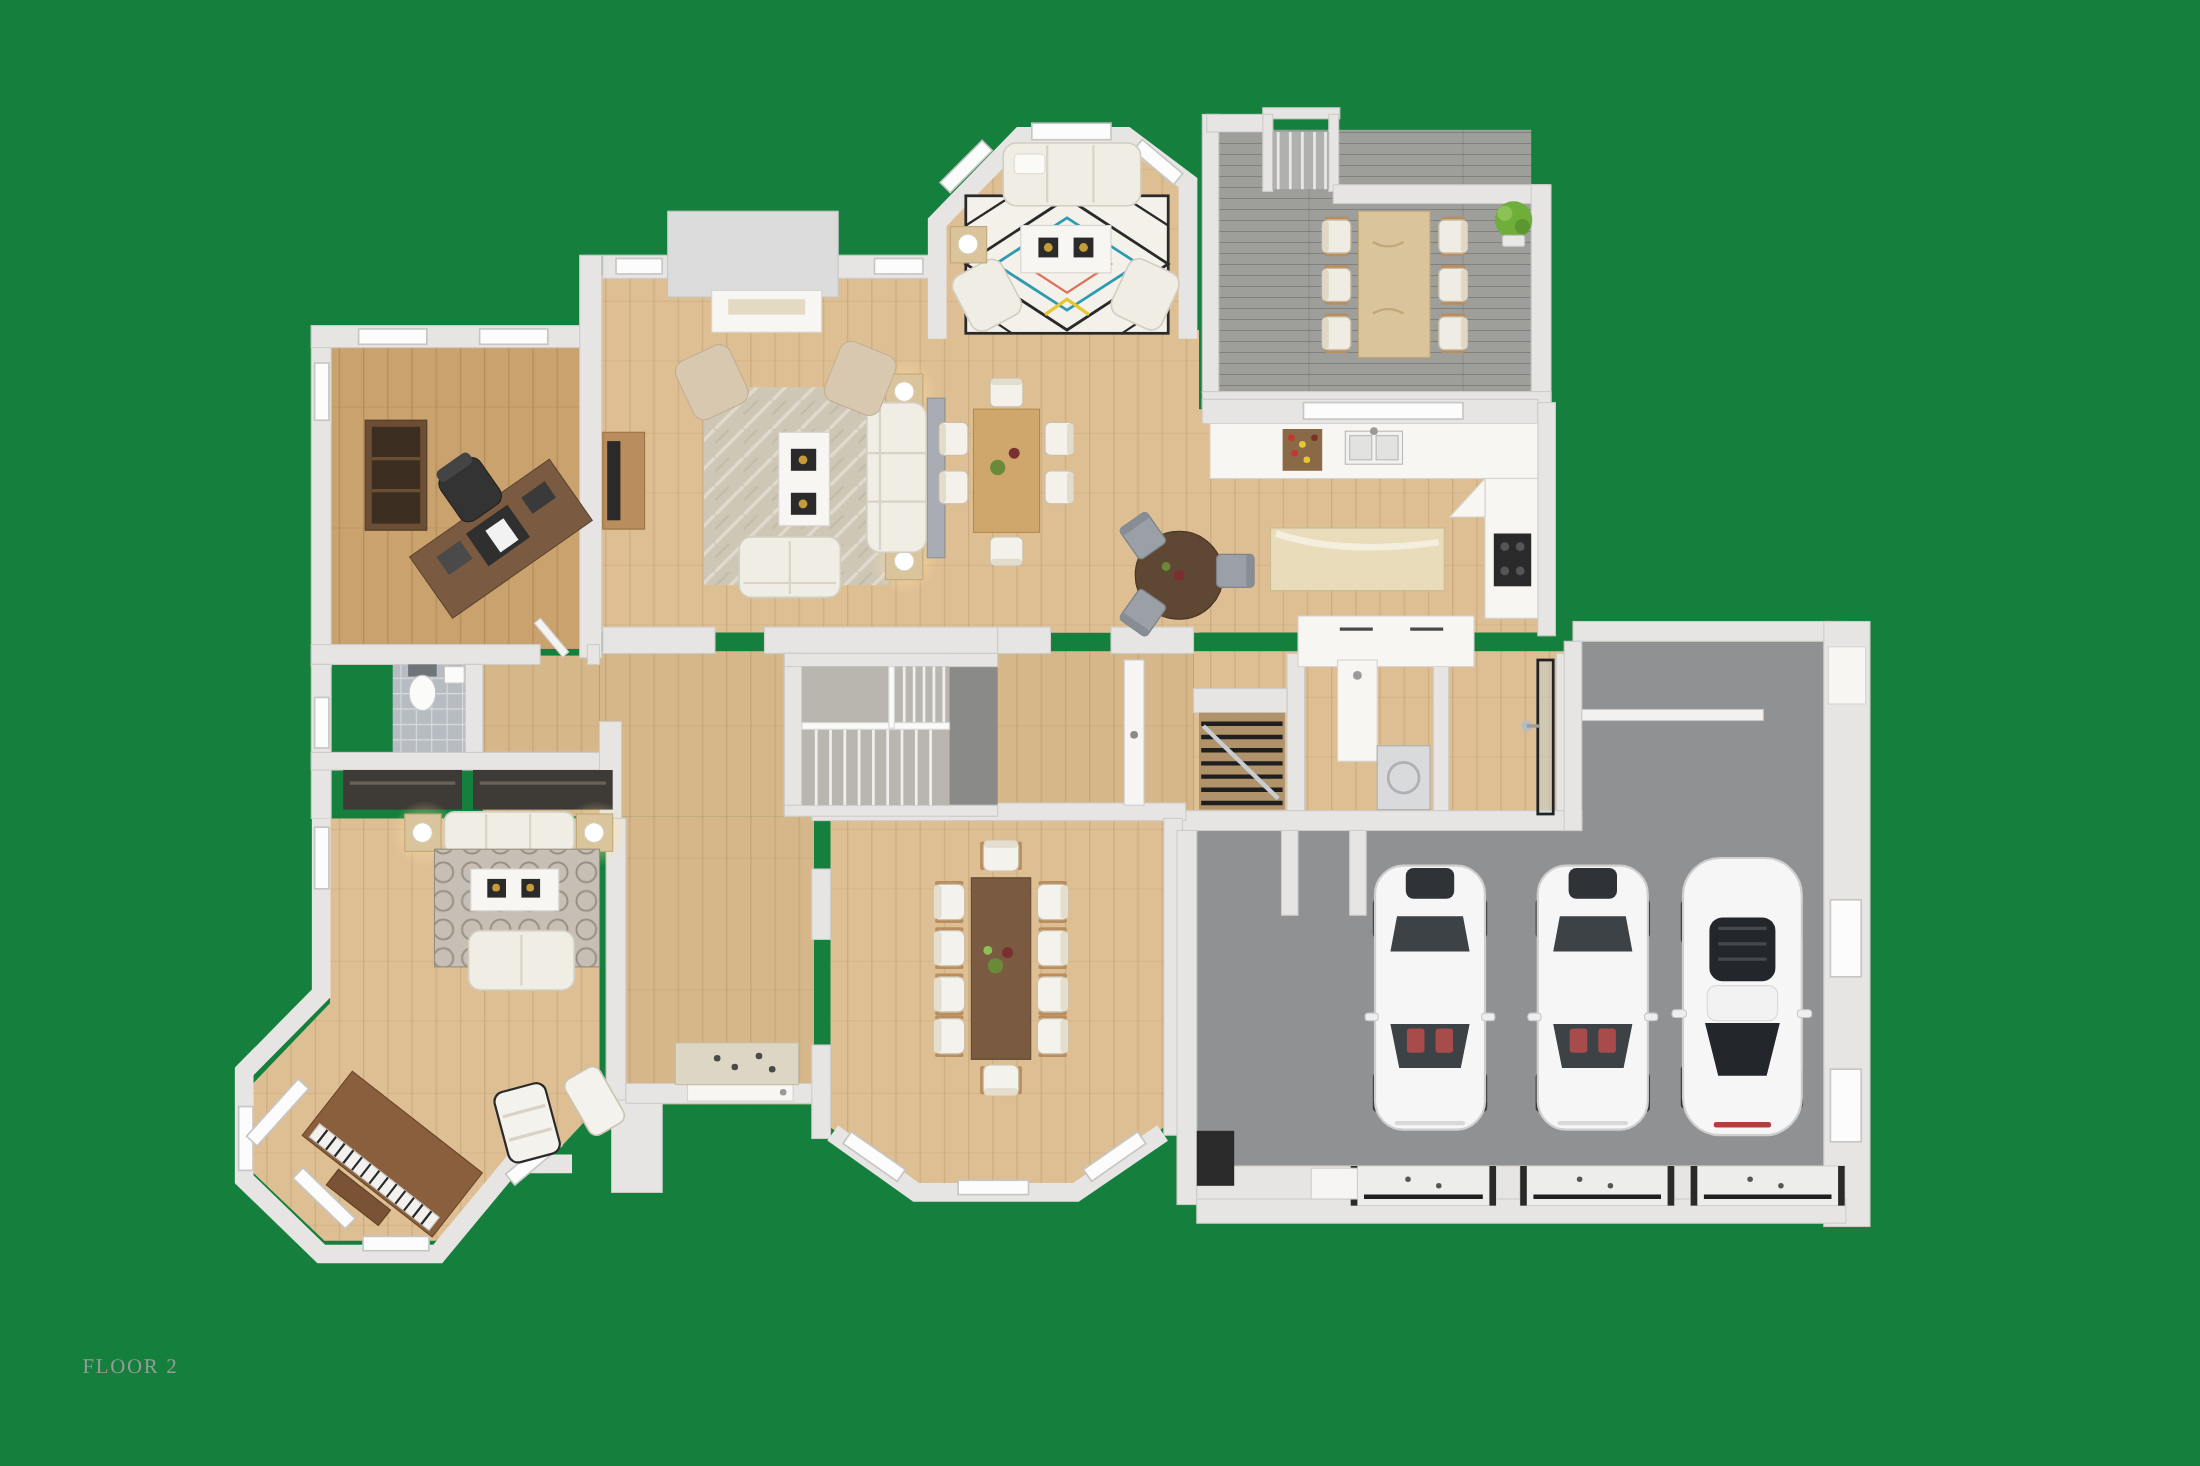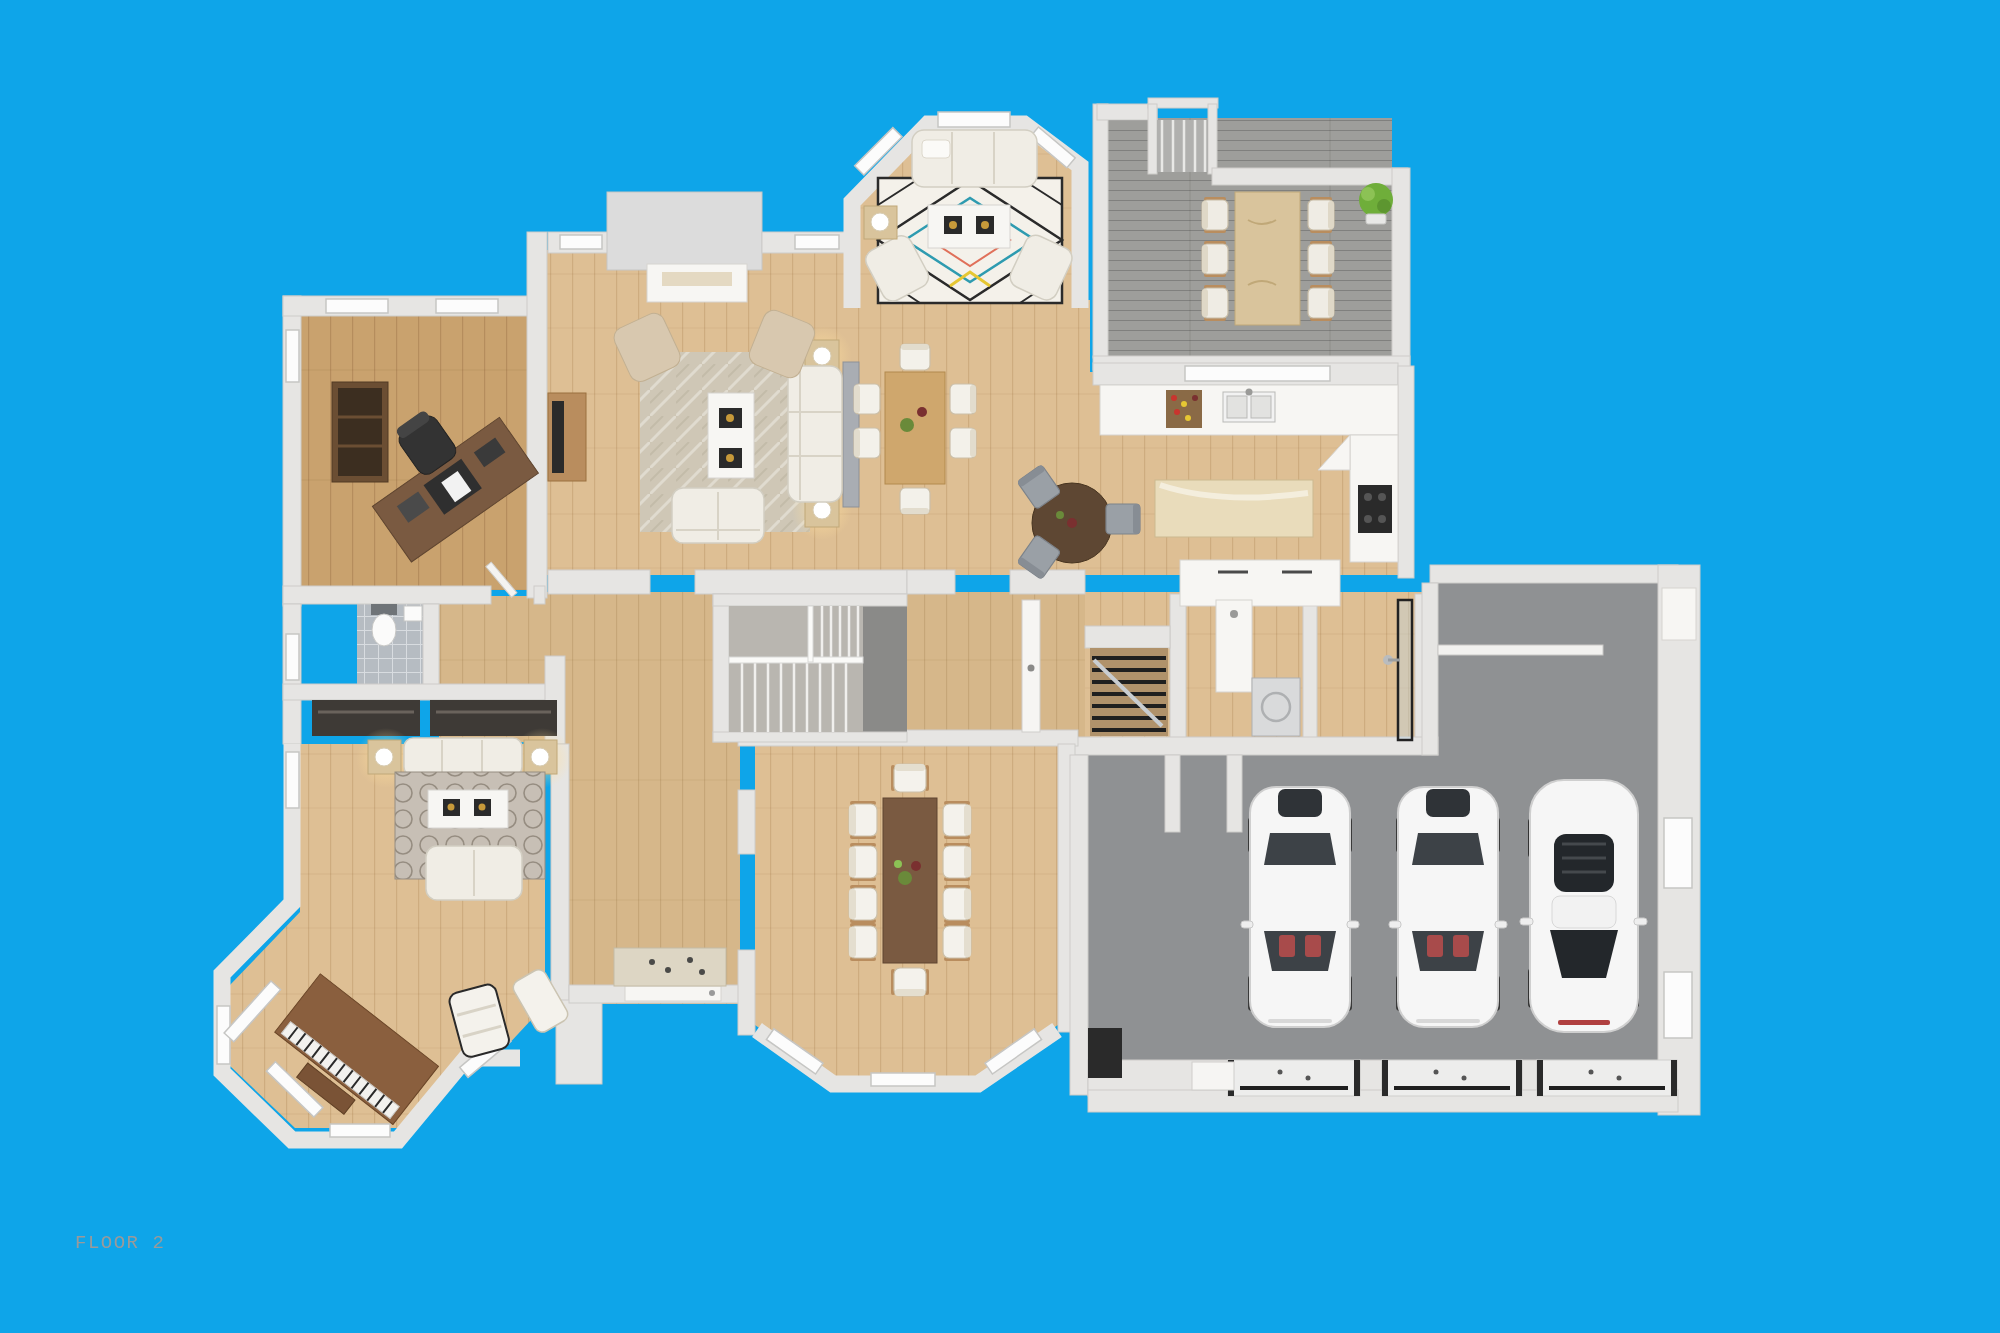--- a/index.html
+++ b/index.html
@@ -1,17 +1,17 @@
 <!DOCTYPE html>
 <html style="--wall: #e6e5e3; --wallEdge: #cdccc9; --woodMain: #debf94; --woodOffice: #c9a26e; --woodMid: #d6b78a; --deck: #9e9e9b; --garage: #8f9193; --tile: #b6bcc2; --rugLiving: #cfc7b6; --rugTrellis: #c7bfb5; --rugGeo: #f4f1ea; --accentTeal: #2e9bb0; --accentRed: #e0705a; --accentYellow: #e6c733; --sofa: #f0ede5; --chairBeige: #d8c8af; --darkTable: #7a5a41; --lightTable: #d9c49c; --midWood: #b98d5e; --piano: #8a5f3e; --black: #2a2a2a; --carWhite: #f6f6f6; --glass: #3d4247; --island: #e9dcbb; --glow: #ffdf9e; --label: #9a9a9a;"><head>
 <meta charset="utf-8">
 <style>
   html,body{margin:0;padding:0;background:#ffffff;}
-  .canvas{position:relative;width:2000px;height:1333px;background:#0ea5e9;overflow:hidden;
-          font-family:Liberation Mono, monospace;}
+  .canvas{position:relative;width:2000px;height:1333px;background:#15803d;overflow:hidden;
+          font-family:Liberation Serif, serif;}
   svg{display:block;}
   .wall{fill:var(--wall,#e6e5e3);stroke:var(--wallEdge,#cdccc9);stroke-width:1;}
   .wallp{fill:none;stroke:var(--wall,#e6e5e3);stroke-width:17;stroke-linejoin:miter;}
   .win{fill:#fcfcfc;stroke:#c6c6c4;stroke-width:1.5;}
   .wd{fill:url(#pWood);}
   .wdo{fill:url(#pWoodDark);}
   .wdm{fill:url(#pWoodMid);}
   .deckf{fill:url(#pDeck);}
   .conc{fill:var(--garage,#8f9193);}
   .tilef{fill:url(#pTile);}

